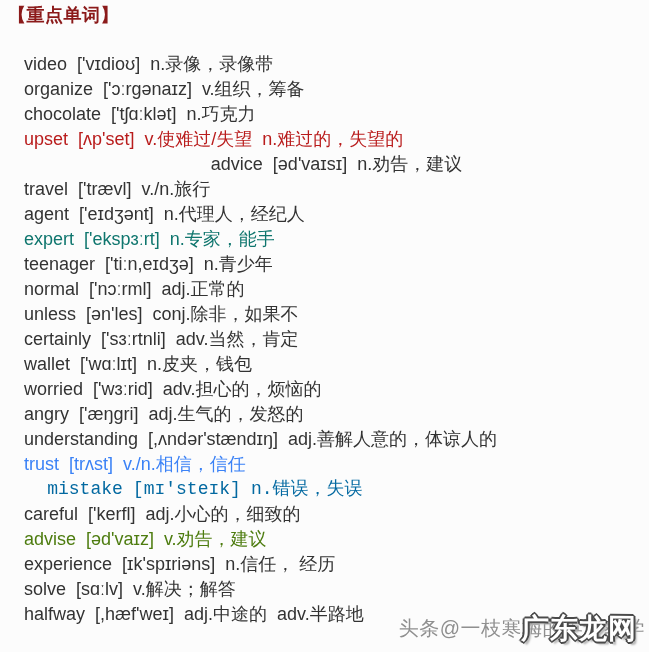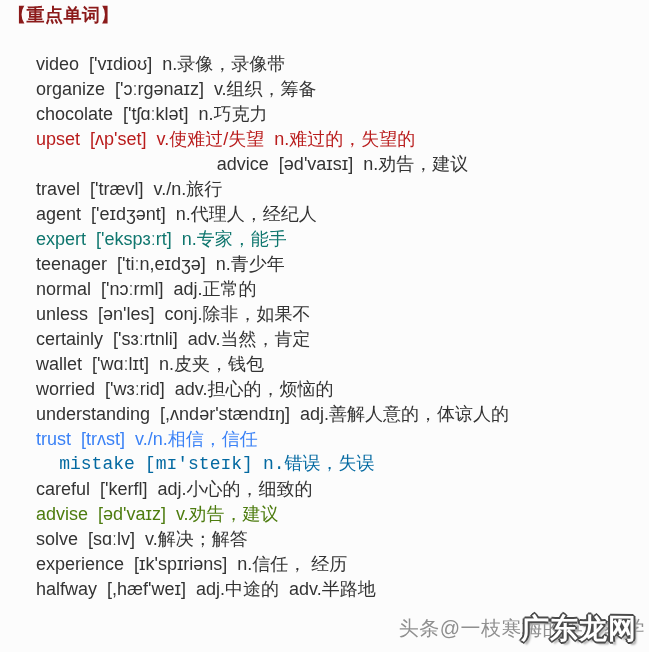--- a/index.html
+++ b/index.html
@@ -18,21 +18,21 @@
   }
   .title {
     margin: 0;
     padding: 5px 0 1px 8px;
     font-size: 18px;
     line-height: 21px;
     font-weight: bold;
     letter-spacing: 0.5px;
   }
   .word-list {
-    padding-left: 16px;
+    padding-left: 4px;
   }
   .word-row {
     height: 25px;
     line-height: 25px;
     font-size: 18px;
     color: #333333;
     white-space: pre;
   }
   .word {
     margin-right: 10px;
@@ -134,20 +134,23 @@
   </div>
 
   <div class="word-row" style="color: rgb(51, 51, 51);">
     <span class="word">wallet</span><span class="phonetic">['wɑːlɪt]</span><span class="meaning">n.皮夹，钱包</span>
   </div>
 
   <div class="word-row" style="color: rgb(51, 51, 51);">
     <span class="word">worried</span><span class="phonetic">['wɜːrid]</span><span class="meaning">adv.担心的，烦恼的</span>
   </div>
 
+  <div class="word-row" style="color: rgb(51, 51, 51);">
+    <span class="word">angry</span><span class="phonetic">['æŋgri]</span><span class="meaning">adj.生气的，发怒的</span>
+  </div>
 
 
   <div class="word-row" style="color: rgb(51, 51, 51);">
     <span class="word">understanding</span><span class="phonetic">[,ʌndər'stændɪŋ]</span><span class="meaning">adj.善解人意的，体谅人的</span>
   </div>
 
   <div class="word-row" style="color: #3b82f6;">
     <span class="word">trust</span><span class="phonetic">[trʌst]</span><span class="meaning">v./n.相信，信任</span>
   </div>
 
@@ -157,25 +160,25 @@
 
   <div class="word-row" style="color: rgb(51, 51, 51);">
     <span class="word">careful</span><span class="phonetic">['kerfl]</span><span class="meaning">adj.小心的，细致的</span>
   </div>
 
   <div class="word-row" style="color: #4d7c0f;">
     <span class="word">advise</span><span class="phonetic">[əd'vaɪz]</span><span class="meaning">v.劝告，建议</span>
   </div>
 
   <div class="word-row" style="color: rgb(51, 51, 51);">
-    <span class="word">solve</span><span class="phonetic">[sɑːlv]</span><span class="meaning">v.解决；解答</span>
+    <span class="word">experience</span><span class="phonetic">[ɪk'spɪriəns]</span><span class="meaning">n.信任， 经历</span>
   </div>
 
   <div class="word-row" style="color: rgb(51, 51, 51);">
-    <span class="word">experience</span><span class="phonetic">[ɪk'spɪriəns]</span><span class="meaning">n.信任， 经历</span>
+    <span class="word">solve</span><span class="phonetic">[sɑːlv]</span><span class="meaning">v.解决；解答</span>
   </div>
 
   <div class="word-row" style="color: rgb(51, 51, 51);">
     <span class="word">halfway</span><span class="phonetic">[,hæf'weɪ]</span><span class="meaning">adj.中途的  adv.半路地</span>
   </div>
 
   <div class="word-row" style="color: rgb(51, 51, 51);">
     
   </div>
 </div>

